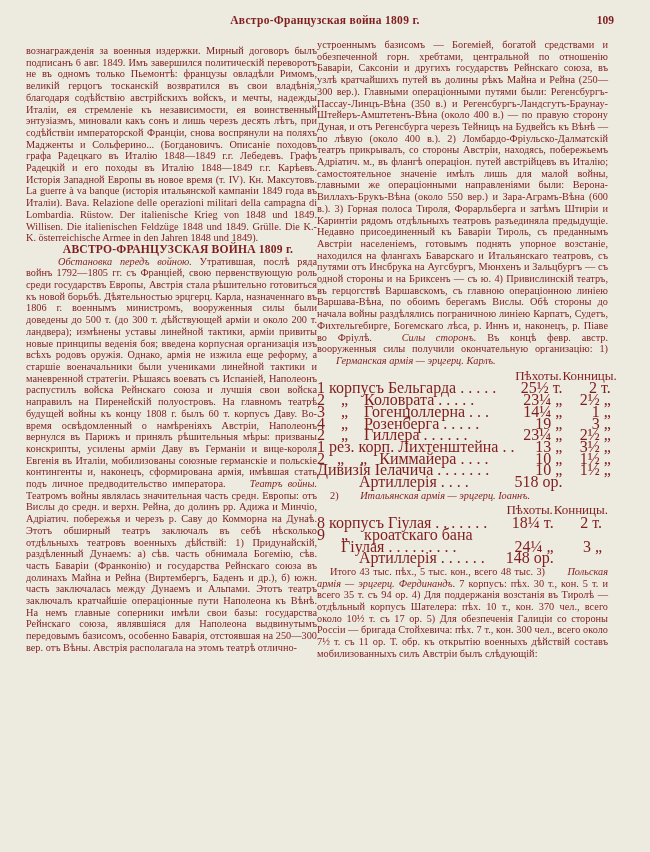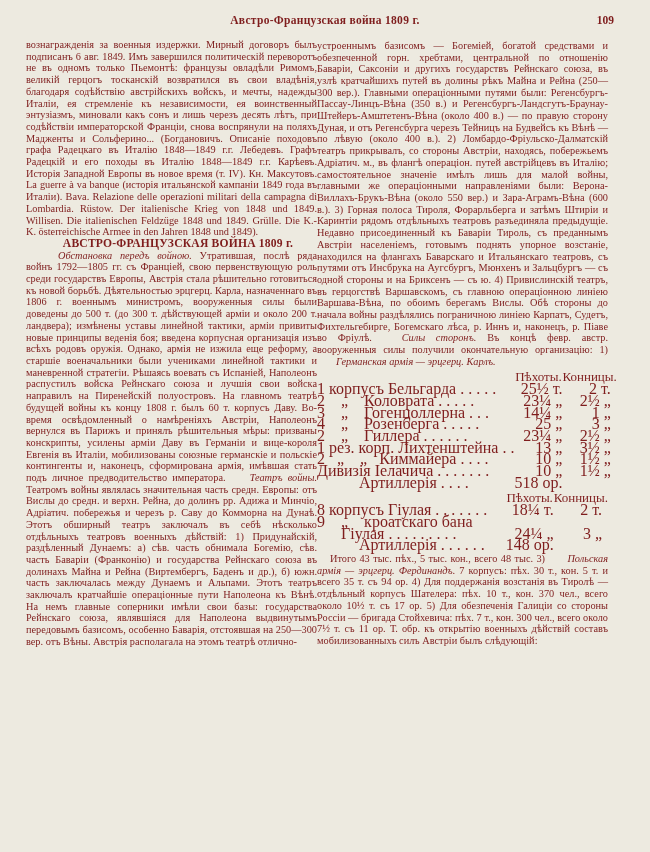--- a/index.html
+++ b/index.html
@@ -125,21 +125,21 @@
               <td class="num">23¼ „</td>
               <td class="num cav">2½ „</td>
             </tr>
           <tr>
               <td class="lbl">3    „    Гогенцоллерна . . .</td>
               <td class="num">14¼ „</td>
               <td class="num cav">1 „</td>
             </tr>
           <tr>
               <td class="lbl">4    „    Розенберга . . . . .</td>
-              <td class="num">25 „</td>
+              <td class="num">19 „</td>
               <td class="num cav">3 „</td>
             </tr>
           <tr>
               <td class="lbl">2    „    Гиллера . . . . . .</td>
               <td class="num">23¼ „</td>
               <td class="num cav">2½ „</td>
             </tr>
           <tr>
               <td class="lbl">1 рез. корп. Лихтенштейна . .</td>
               <td class="num">13 „</td>
@@ -157,20 +157,21 @@
             </tr>
           <tr>
               <td class="lbl art">Артиллерія . . . .</td>
               <td class="num">518 ор.</td>
               <td class="num cav"></td>
             </tr>
         </tbody>
       </table>
 
 
+      <p class="army2-line"><span>2) </span><span class="lead-italic">Итальянская армія — эрцгерц. Іоаннъ.</span></p>
 
       <table class="army">
         <thead>
           <tr>
             <th></th>
             <th>Пѣхоты.</th>
             <th>Конницы.</th>
           </tr>
         </thead>
         <tbody>

